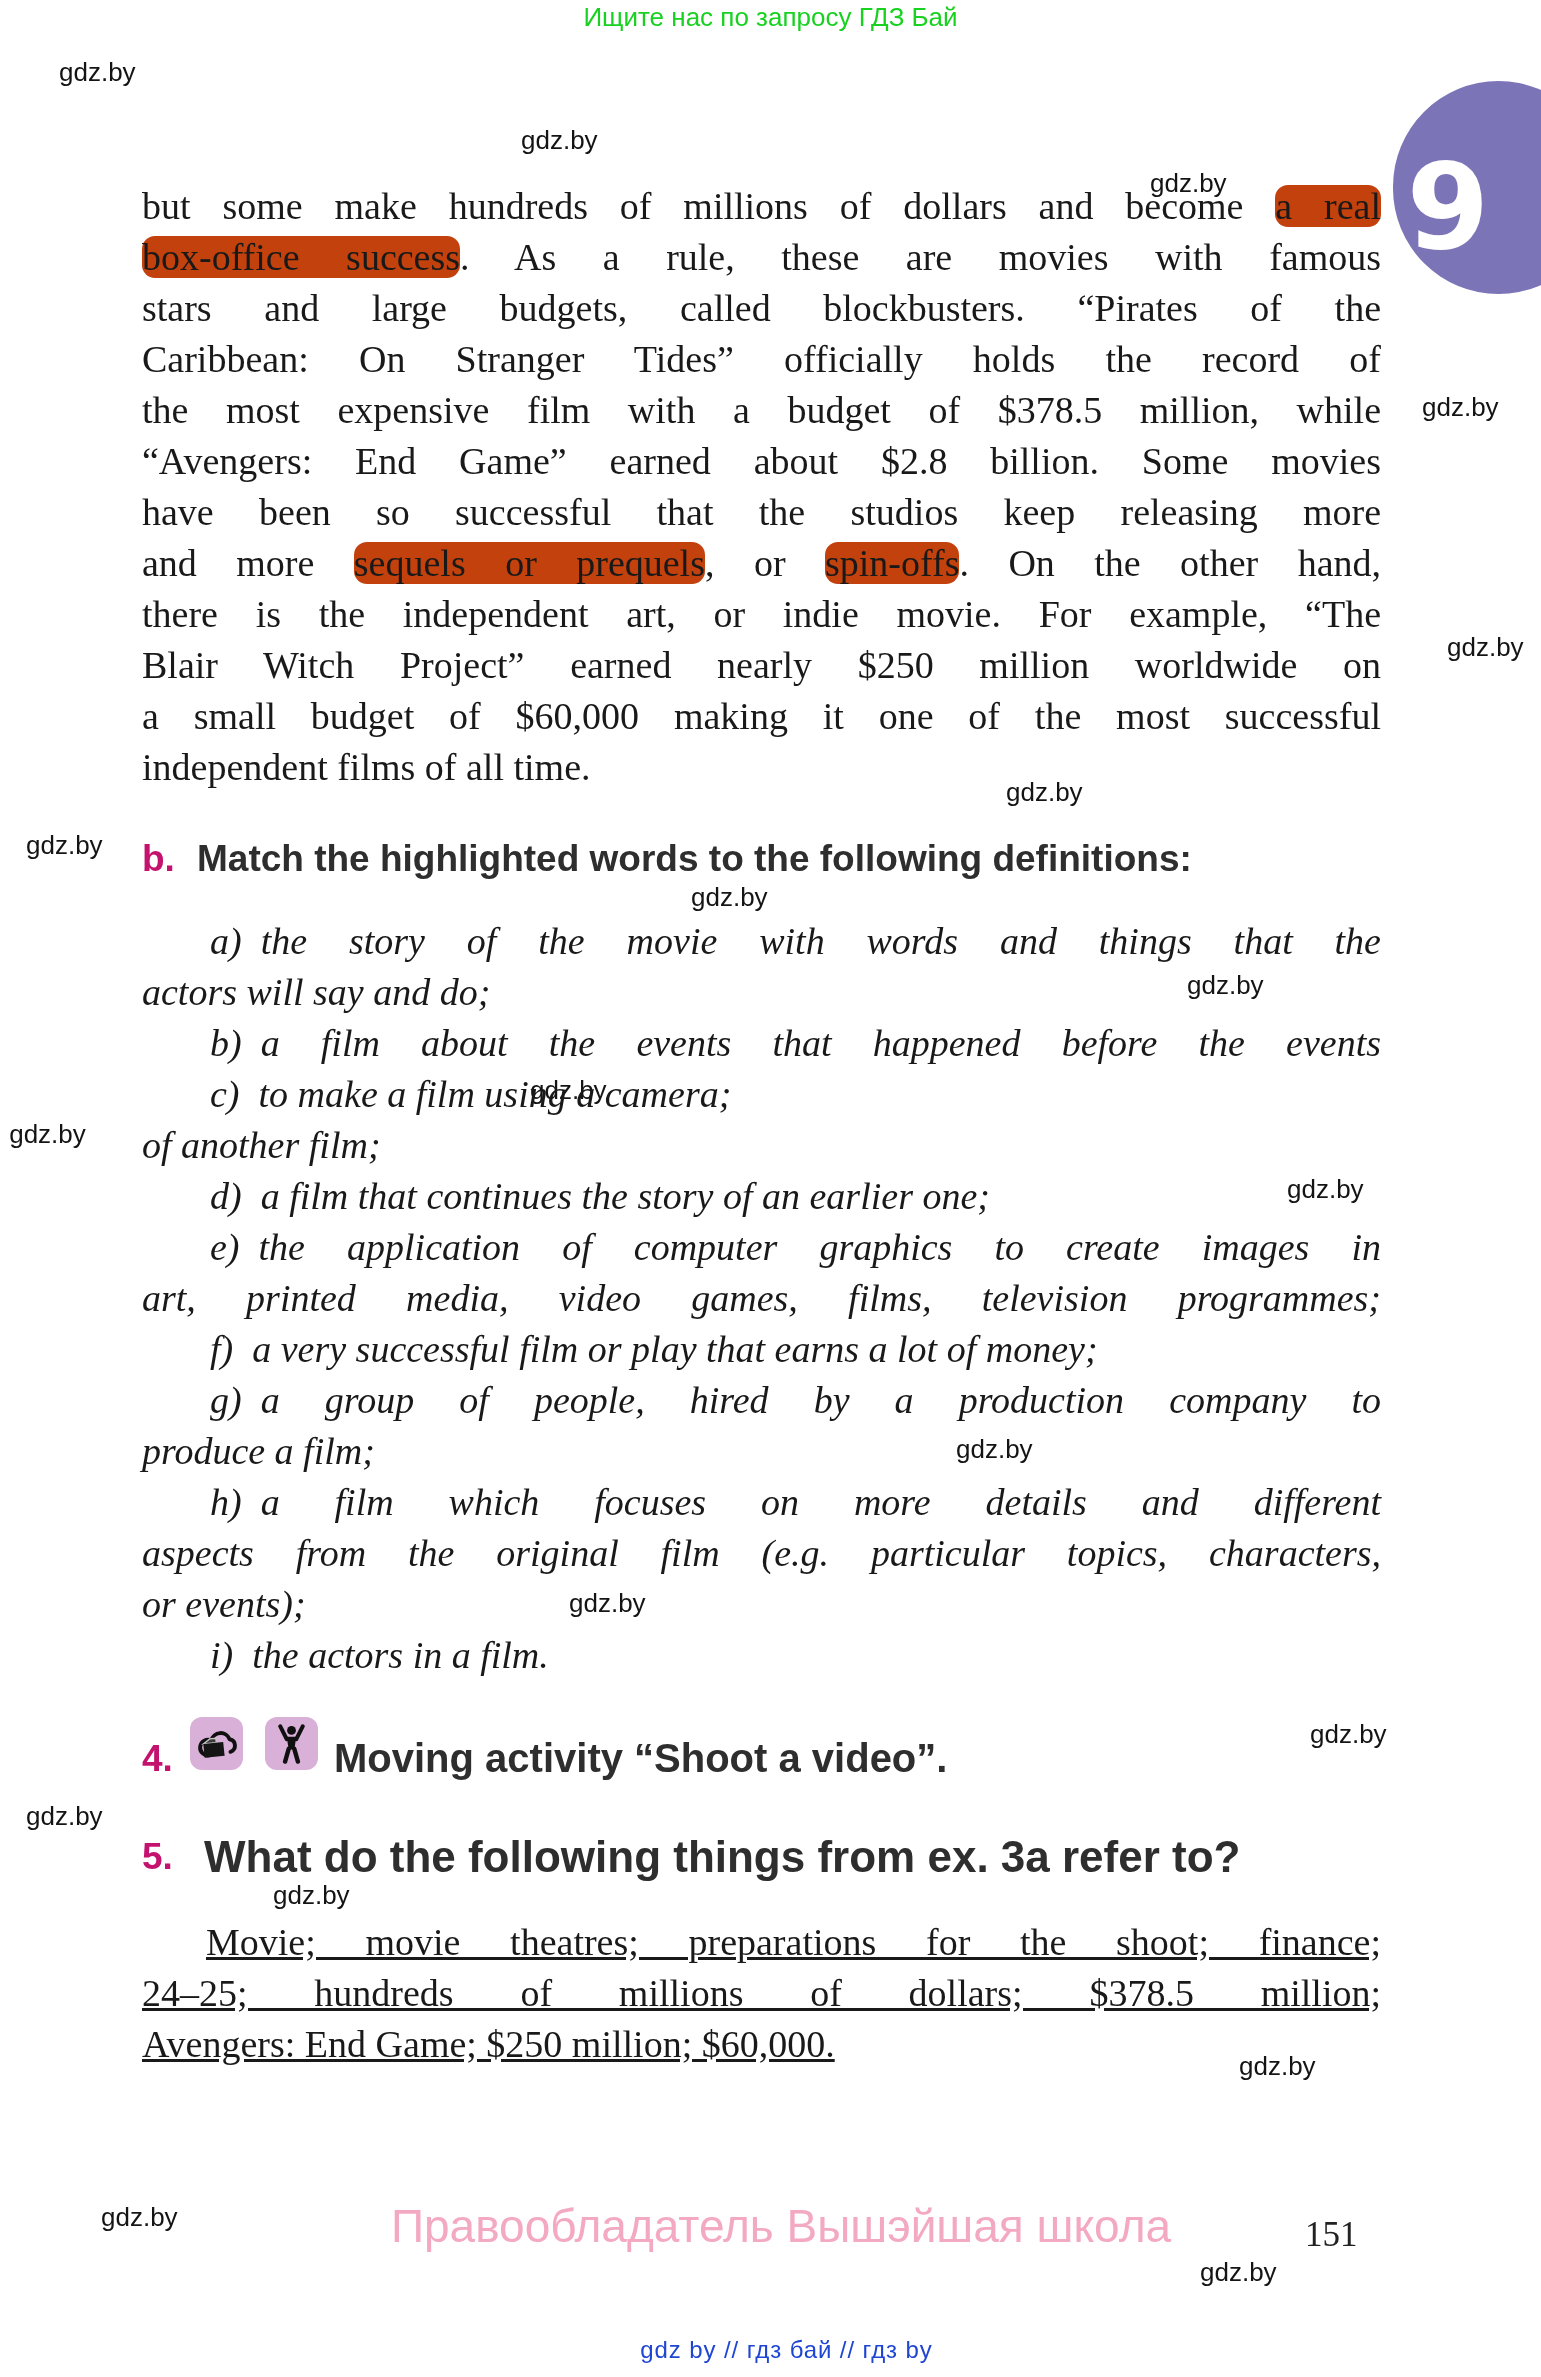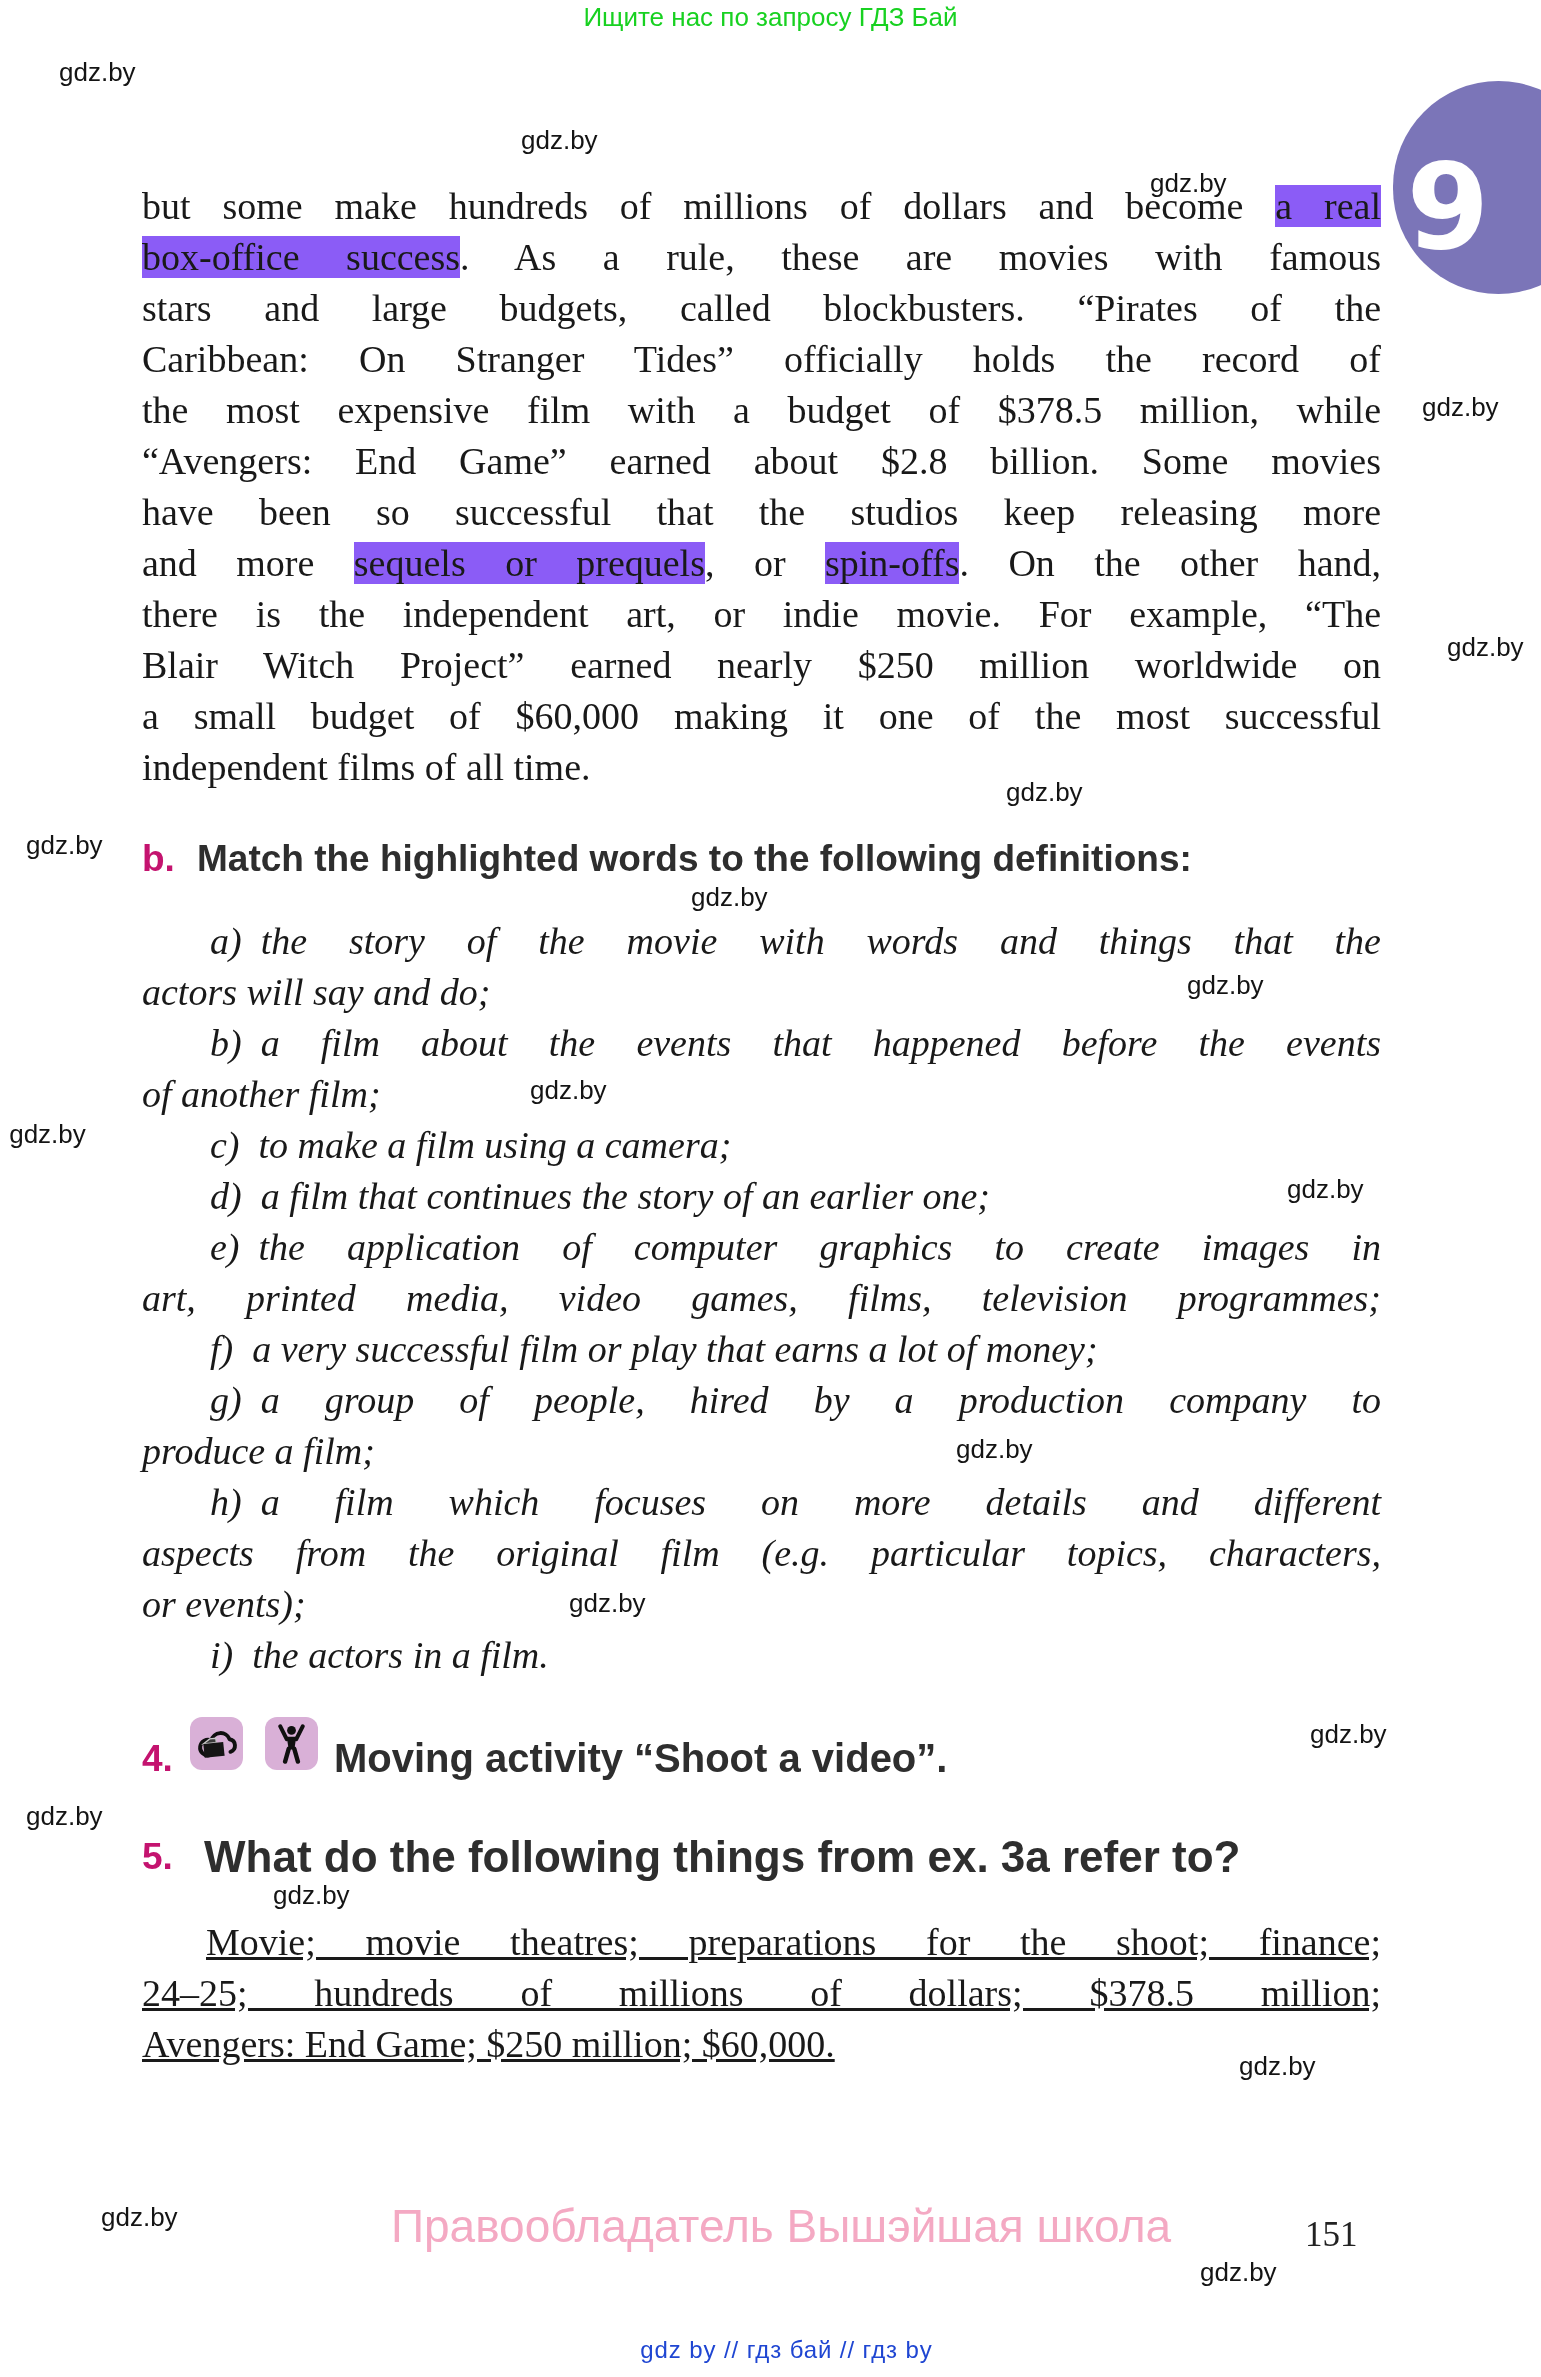--- a/index.html
+++ b/index.html
@@ -43,21 +43,21 @@
   .ln{
     height:51px;
     font-size:38px;line-height:51px;
     color:#191919;
     white-space:normal;
   }
   .jl{text-align:justify;text-align-last:justify;}
   .ll{text-align:left;text-align-last:left;}
   .ind{text-indent:68px;}
   .ind2{text-indent:64px;}
-  .hl{background:#8b5cf6;}
+  .hl{background:#c2410c;border-radius:13px;}
   
   .hrow{
     position:absolute;left:142px;top:834px;
     display:flex;
     font:bold 37px/50px "Liberation Sans",sans-serif;
     color:#2e2e2e;
   }
   .hrow .num{width:55px;color:#c4136f;}
   .exnum{
     position:absolute;
@@ -140,22 +140,22 @@
 
 <div class="hrow">
   <span class="num">b.</span>
   <span>Match the highlighted words to the following definitions:</span>
 </div>
 
 <div class="defs">
   <div class="ln jl ind">a) the story of the movie with words and things that the</div>
   <div class="ln ll">actors will say and do;</div>
   <div class="ln jl ind">b) a film about the events that happened before the events</div>
+  <div class="ln ll ind">c) to make a film using a camera;</div>
   <div class="ln ll">of another film;</div>
-  <div class="ln ll ind">c) to make a film using a camera;</div>
   <div class="ln ll ind">d) a film that continues the story of an earlier one;</div>
   <div class="ln jl ind">e) the application of computer graphics to create images in</div>
   <div class="ln jl">art, printed media, video games, films, television programmes;</div>
   <div class="ln ll ind">f) a very successful film or play that earns a lot of money;</div>
   <div class="ln jl ind">g) a group of people, hired by a production company to</div>
   <div class="ln ll">produce a film;</div>
   <div class="ln jl ind">h) a film which focuses on more details and different</div>
   <div class="ln jl">aspects from the original film (e.g. particular topics, characters,</div>
   <div class="ln ll">or events);</div>
   <div class="ln ll ind">i) the actors in a film.</div>

